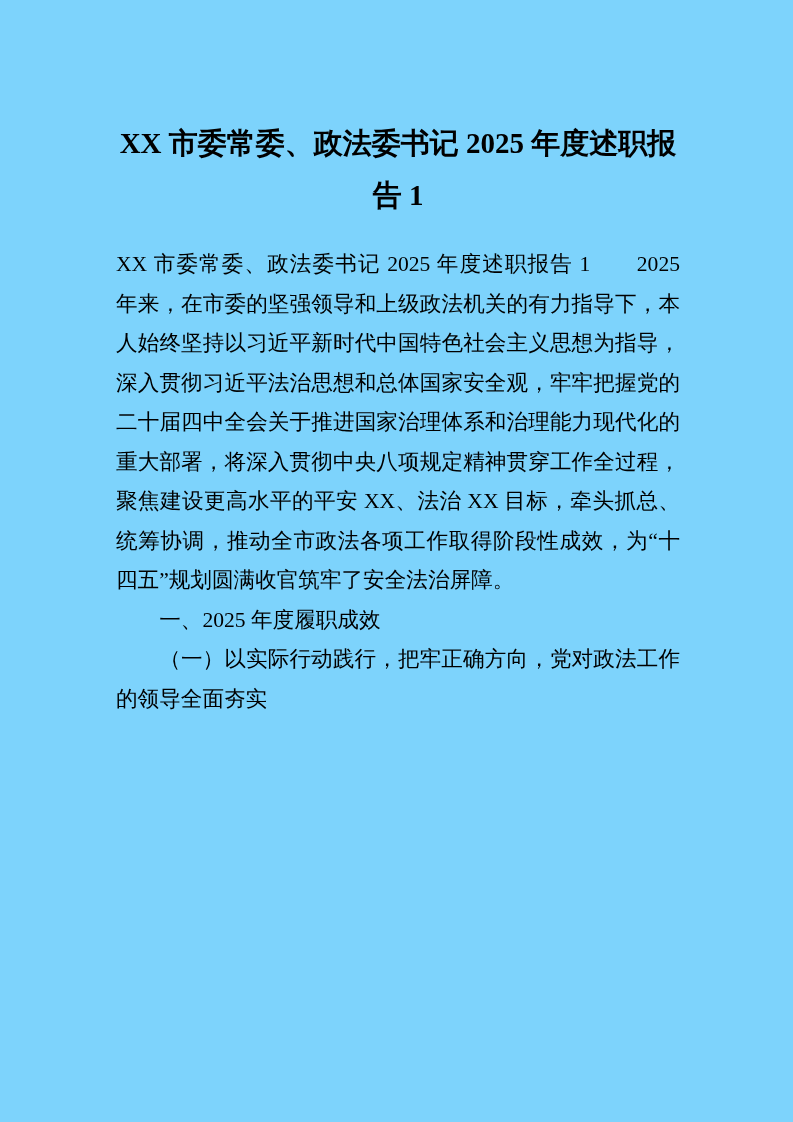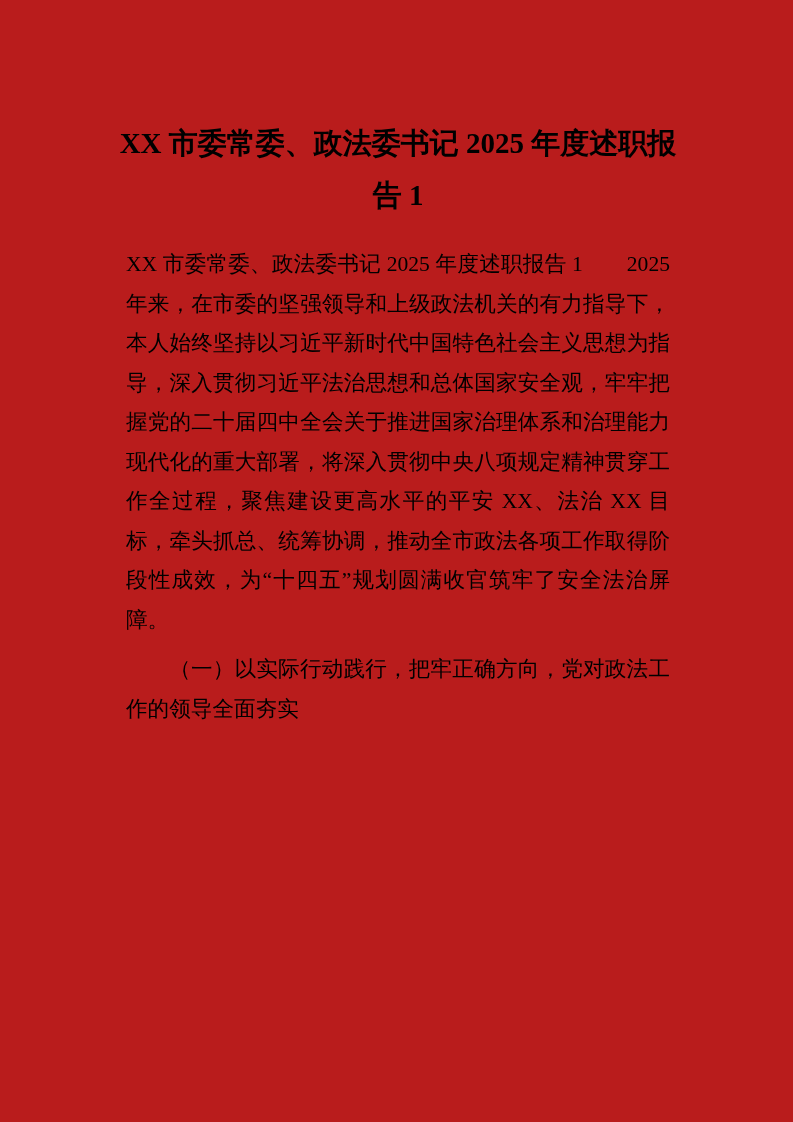--- a/index.html
+++ b/index.html
@@ -4,21 +4,21 @@
 <style>
   html, body {
     margin: 0;
     padding: 0;
     background: #ffffff;
   }
   .page {
     position: relative;
     width: 793px;
     height: 1122px;
-    background: #b91c1c;
+    background: #7dd3fc;
     overflow: hidden;
     font-family: "Liberation Serif", "DejaVu Serif", serif;
     color: #000000;
   }
   .content {
     position: absolute;
     top: 0;
     left: 116px;
     width: 564px;
   }
@@ -29,36 +29,37 @@
     line-height: 52px;
     font-weight: bold;
     text-align: center;
     color: #000000;
     font-family: "Liberation Serif", "DejaVu Serif", serif;
   }
   .body-text {
     margin-top: 24px;
   }
   .para {
-    margin: 10px;
+    margin: 0;
     font-size: 21.6px;
     line-height: 39.5px;
     text-align: justify;
     text-justify: inter-ideograph;
     word-break: break-all;
     color: #000000;
   }
   .para.indent {
     text-indent: 2em;
   }
 </style>
 </head>
 <body>
 
 <div class="page">
   <div class="content">
     <h1 class="doc-title">XX 市委常委、政法委书记 2025 年度述职报告 1</h1>
     <div class="body-text">
       <p class="para">XX 市委常委、政法委书记 2025 年度述职报告 1　　2025 年来，在市委的坚强领导和上级政法机关的有力指导下，本人始终坚持以习近平新时代中国特色社会主义思想为指导，深入贯彻习近平法治思想和总体国家安全观，牢牢把握党的二十届四中全会关于推进国家治理体系和治理能力现代化的重大部署，将深入贯彻中央八项规定精神贯穿工作全过程，聚焦建设更高水平的平安 XX、法治 XX 目标，牵头抓总、统筹协调，推动全市政法各项工作取得阶段性成效，为“十四五”规划圆满收官筑牢了安全法治屏障。</p>
+      <p class="para indent">一、2025 年度履职成效</p>
       <p class="para indent">（一）以实际行动践行，把牢正确方向，党对政法工作的领导全面夯实</p>
     </div>
   </div>
 </div>
 
 </body></html>

